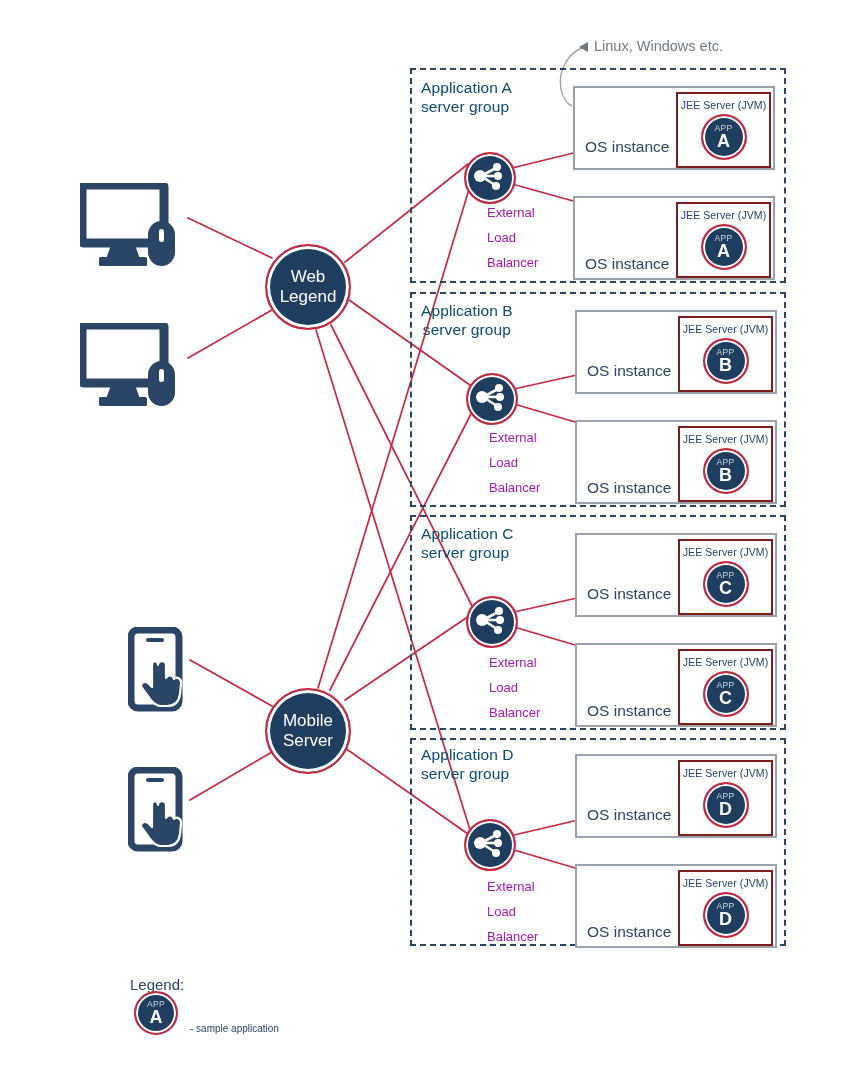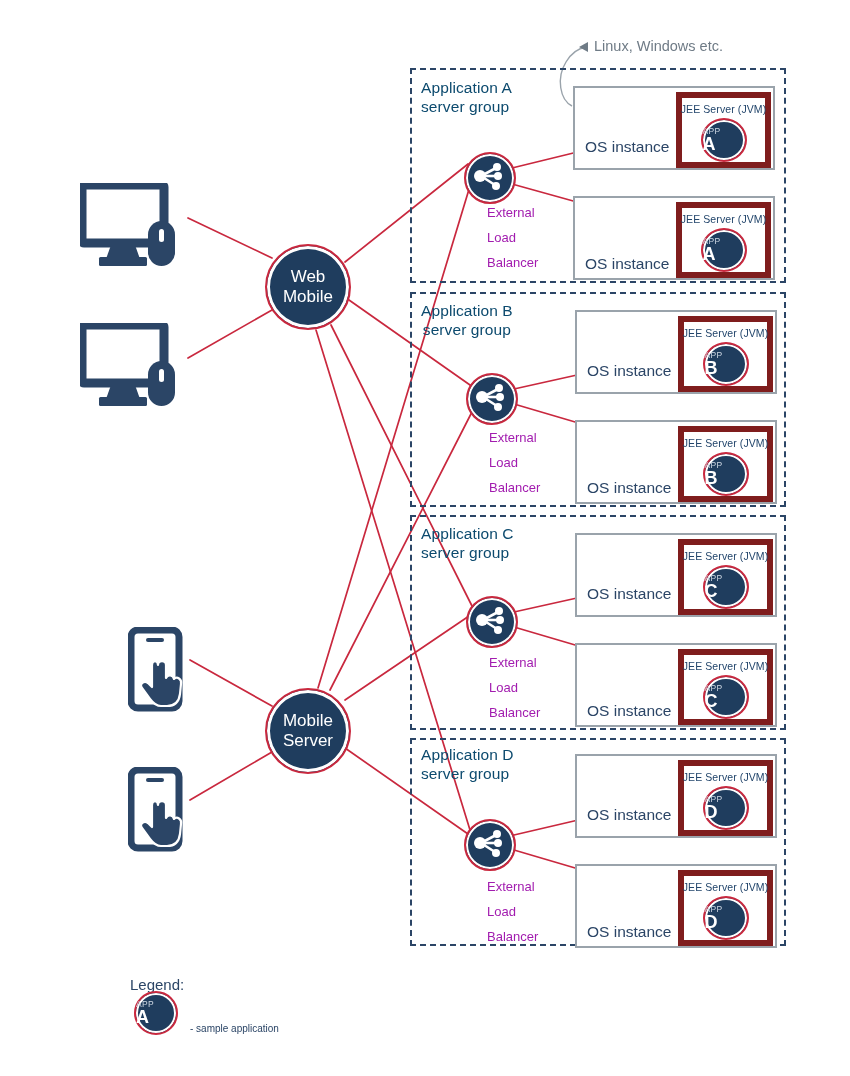--- a/index.html
+++ b/index.html
@@ -40,21 +40,21 @@
     color:#2b4566;
     white-space:nowrap;
     margin-top:44px;
   }
   .os-label.top{left:10px;top:6px;}
   .os-label.bottom{left:10px;bottom:5px;}
 
   
   .jee-box{
     position:absolute;
-    border:6px solid #7f1d1d;
+    border:2px solid #7f1d1d;
     background:#ffffff;
     box-sizing:border-box;
     display:flex;
     flex-direction:column;
     align-items:center;
   }
   .jee-label{
     font-size:10.5px;
     color:#22456b;
     margin-top:5px;
@@ -63,21 +63,21 @@
   }
 
   
   .app-circle{
     position:relative;
     border-radius:50%;
     background:#1f3d5e;
     border:2px solid #c9283e;
     box-shadow:0 0 0 2px #ffffff inset;
     display:flex;flex-direction:column;
-    align-items:flex-start;justify-content:center;
+    align-items:center;justify-content:center;
     color:#ffffff;
   }
   .app-circle .app-kicker{
     font-size:8.5px;line-height:9px;letter-spacing:.3px;
     color:#cfd9e4;margin-bottom:-1px;
   }
   .app-circle .app-letter{
     font-size:18px;line-height:19px;font-weight:bold;color:#ffffff;
   }
 
@@ -197,21 +197,21 @@
     <svg width="62" height="86" viewBox="0 0 62 86">
       <rect x="3" y="3" width="48" height="78" rx="7" fill="none" stroke="#2b4566" stroke-width="7"></rect>
       <rect x="18" y="11" width="18" height="4" rx="2" fill="#2b4566"></rect>
       <path d="M30,38 c0,-5 8,-5 8,0 l0,13 c2,-4 7,-3 8,1 c3,-3 8,0 7,5 l-1,10 c-1,8 -6,12 -13,12 l-6,0
                c-5,0 -8,-3 -11,-7 l-8,-11 c-3,-4 2,-8 6,-5 l4,4 l0,-22 c0,-5 6,-5 6,0 z" fill="#2b4566" stroke="#ffffff" stroke-width="2.2" stroke-linejoin="round"></path>
     </svg>
   </div>
 
   <div class="hub" style="left:265px;top:244px;width:82px;height:82px;">
     <span>Web
-Mobile</span>
+Legend</span>
   </div>
 
   <div class="hub" style="left:265px;top:688px;width:82px;height:82px;">
     <span>Mobile
 Server</span>
   </div>
 
   <div class="group-box" style="left:410px;top:68px;width:376px;height:215px;"></div>
   <div class="group-title" style="left:421px;top:78px;">Application A
 server group</div>

